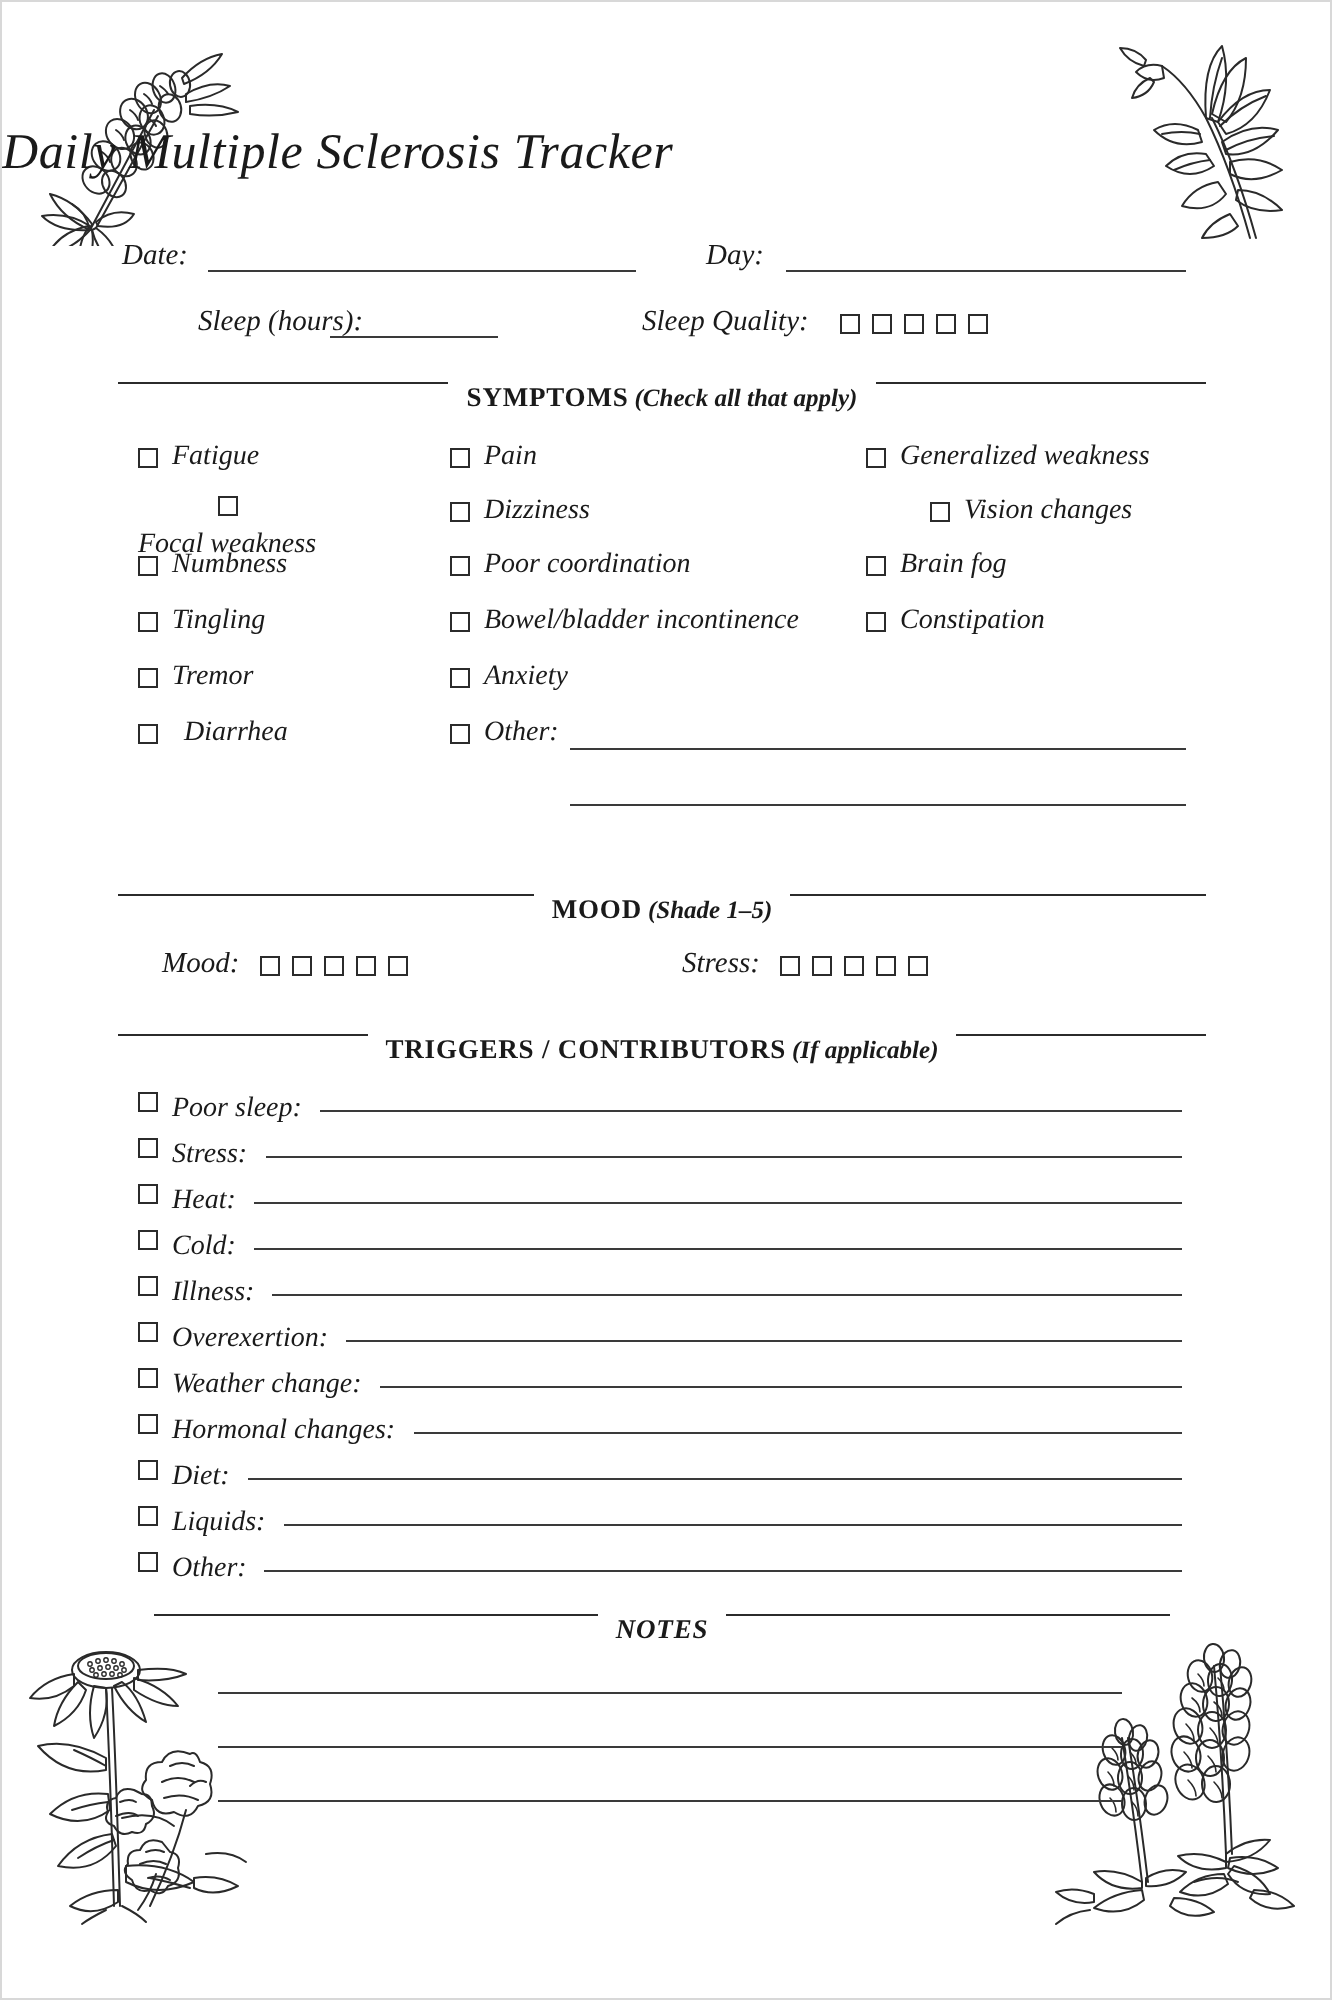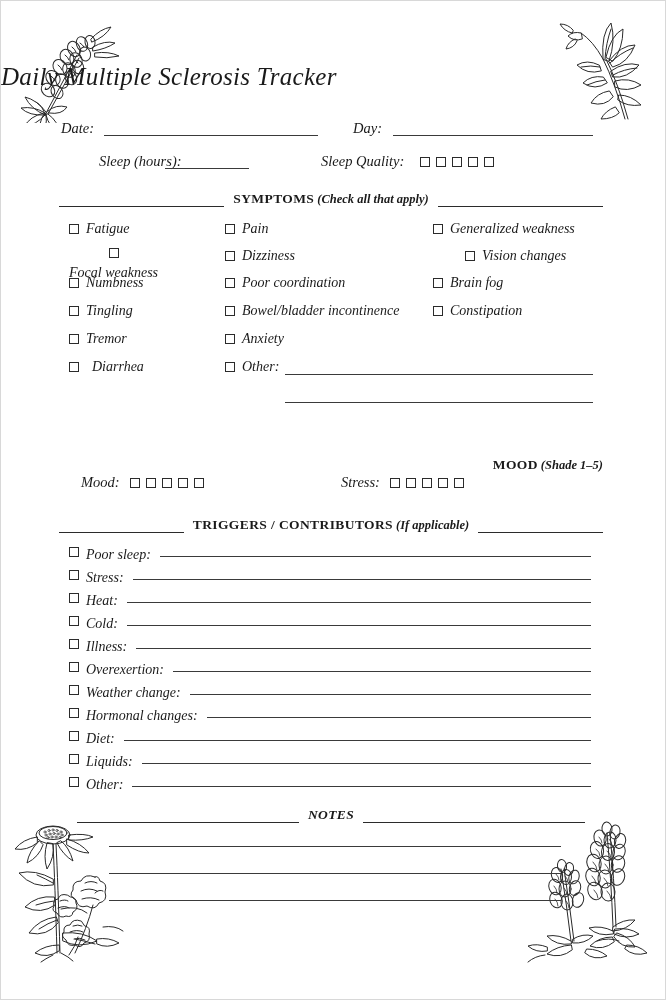--- a/index.html
+++ b/index.html
@@ -52,21 +52,21 @@
   .rule {
     position: absolute;
     height: 0;
     border-bottom: 1.3px solid #3a3a3a;
   }
 
   
   .section-band {
     position: absolute;
     display: flex;
-    align-items: flex-end;
+    align-items: flex-start;
     gap: 9px;
     white-space: nowrap;
   }
   .section-band .band-line {
     flex: 1 1 auto;
     height: 0;
     border-bottom: 1.2px solid #2b2b2b;
   }
   .section-band .band-title {
     font-weight: bold;
@@ -461,21 +461,21 @@
   </div>
   <div class="check-item" style="left:432px; top:274px;">
     <span class="cbox"></span>
     <span>Brain fog</span>
   </div>
   <div class="check-item" style="left:432px; top:302px;">
     <span class="cbox"></span>
     <span>Constipation</span>
   </div>
 
-  <div class="section-band" style="left:58px; right:62px; top:446px;flex-direction:column;">
+  <div class="section-band" style="left:58px; right:62px; top:446px;">
     <span class="band-line"></span>
     <span class="band-text-wrap">
       <span class="band-title">MOOD</span>
       <span class="band-note">(Shade 1–5)</span>
     </span>
     <span class="band-line"></span>
   </div>
 
   <div class="rating-row" style="left:80px; top:473px;">
     <span class="rlabel">Mood:</span>

